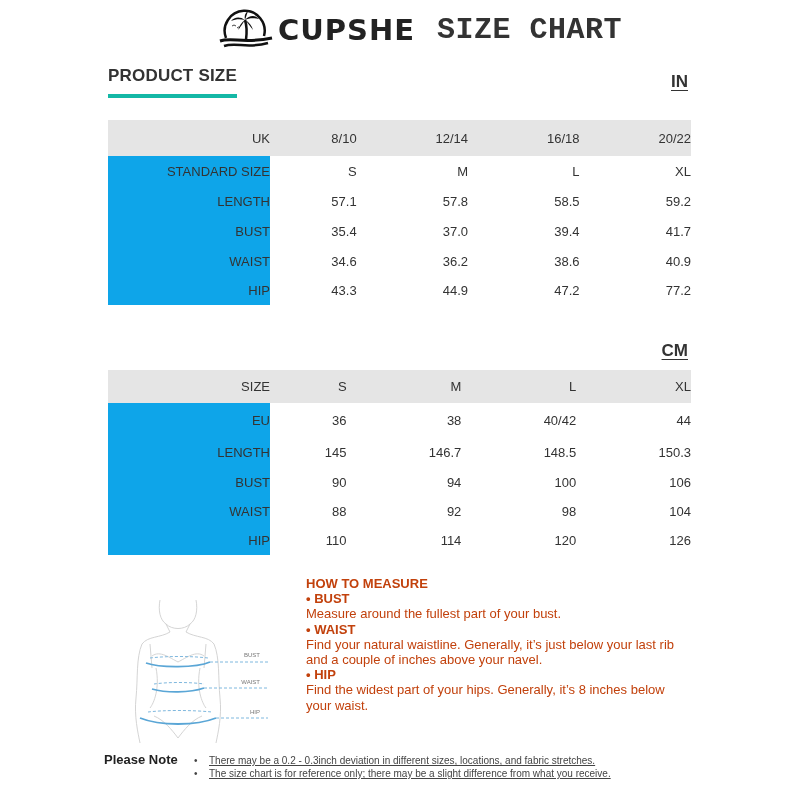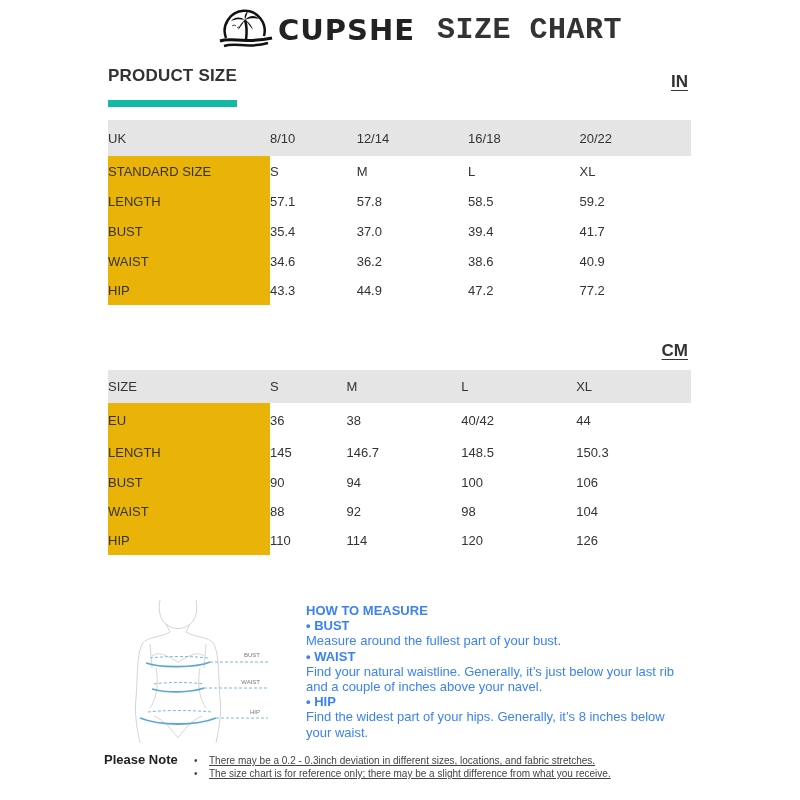--- a/index.html
+++ b/index.html
@@ -5,35 +5,35 @@
   html, body { margin:0; padding:0; background:#ffffff; }
   body { width:800px; height:800px; position:relative; overflow:hidden;
          font-family:"Liberation Sans", "DejaVu Sans", sans-serif; color:#333333; }
 
   .header { position:absolute; top:8px; left:218px; height:44px; display:flex; align-items:center; }
   .logo-icon { width:56px; height:44px; }
   .brand { font-size:29px; letter-spacing:1px; color:#222; margin-left:4px; font-family:"DejaVu Sans", sans-serif; font-weight:700; }
   .title { font-size:30px; font-weight:bold; color:#333; margin-left:22px; letter-spacing:0.5px; font-family:Liberation Mono, monospace; }
 
   .section-title { position:absolute; left:108px; top:66px; font-size:17px; font-weight:bold; color:#333;
-                   padding-bottom:14px; border-bottom:7px solid #14b8a6; letter-spacing:0.2px; }
+                   padding-bottom:8px; border-bottom:4px solid #14b8a6; letter-spacing:0.2px; }
   .unit { position:absolute; font-size:17px; font-weight:bold; color:#333; text-decoration:underline; text-underline-offset:3px; }
   .unit.in { right:112px; top:72px; }
   .unit.cm { right:112px; top:341px; }
 
   .size-table { position:absolute; left:108px; width:583px; border-collapse:collapse; font-size:13px; color:#333; }
-  .size-table td { text-align:left; padding:0; }
-  .size-table td.label { width:162px; background:#eab308; }
+  .size-table td { text-align:right; padding:0; }
+  .size-table td.label { width:162px; background:#0ea5e9; }
   .size-table tr.head td { background:#e5e5e5; }
   .t1 { top:120px; }
   .t2 { top:370px;padding-left:12px; }
 
   .figure { position:absolute; left:120px; top:598px; width:148px; height:145px; }
 
-  .measure { position:absolute; left:306px; top:603px; width:380px; font-size:13px; line-height:15.2px; color:#3b82f6; }
+  .measure { position:absolute; left:306px; top:576px; width:380px; font-size:13px; line-height:15.2px; color:#c2410c; }
   .measure .h { font-weight:bold; }
   .measure .b { font-weight:bold; }
 
   .note { position:absolute; left:104px; top:752px; display:flex; }
   .note-label { font-size:13px; font-weight:bold; color:#222; width:90px; }
   .note-list { margin:0; padding:0; list-style:none; font-size:10px; color:#444; line-height:13px; margin-top:2px;text-decoration:underline; }
   .note-list li::before { content:"•"; display:inline-block; width:15px; text-align:left; }
 </style>
 </head>
 <body>

